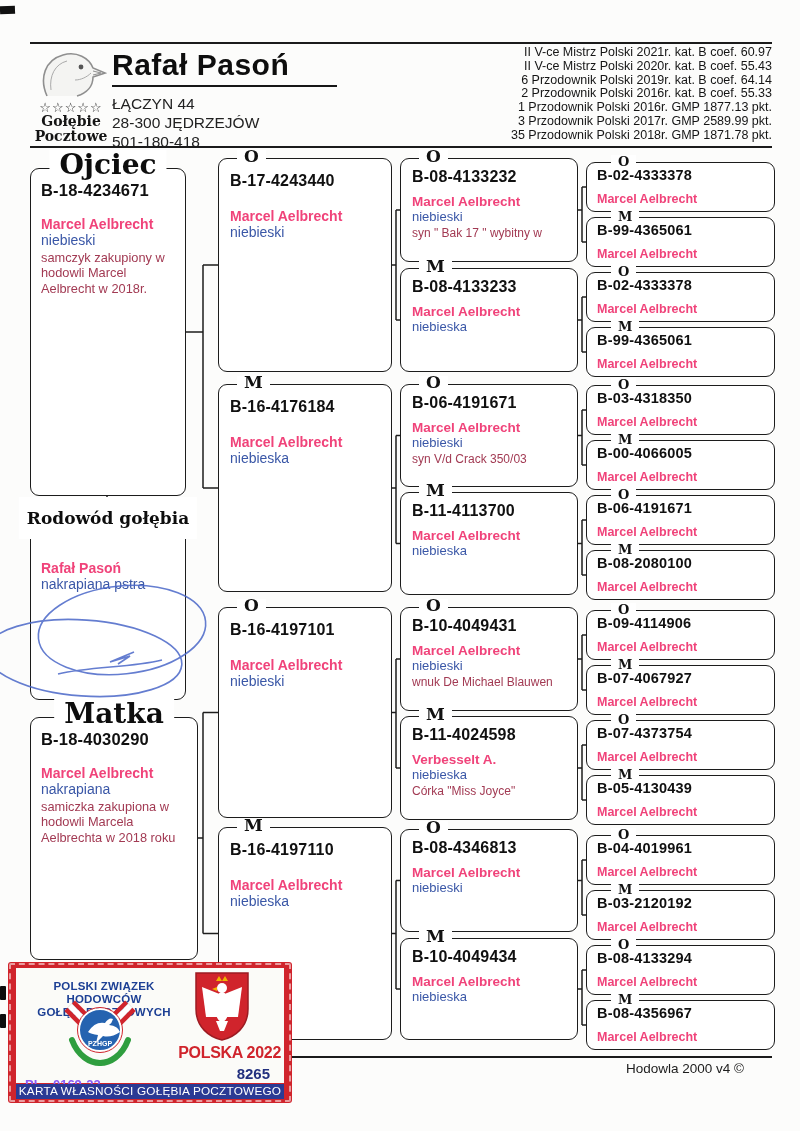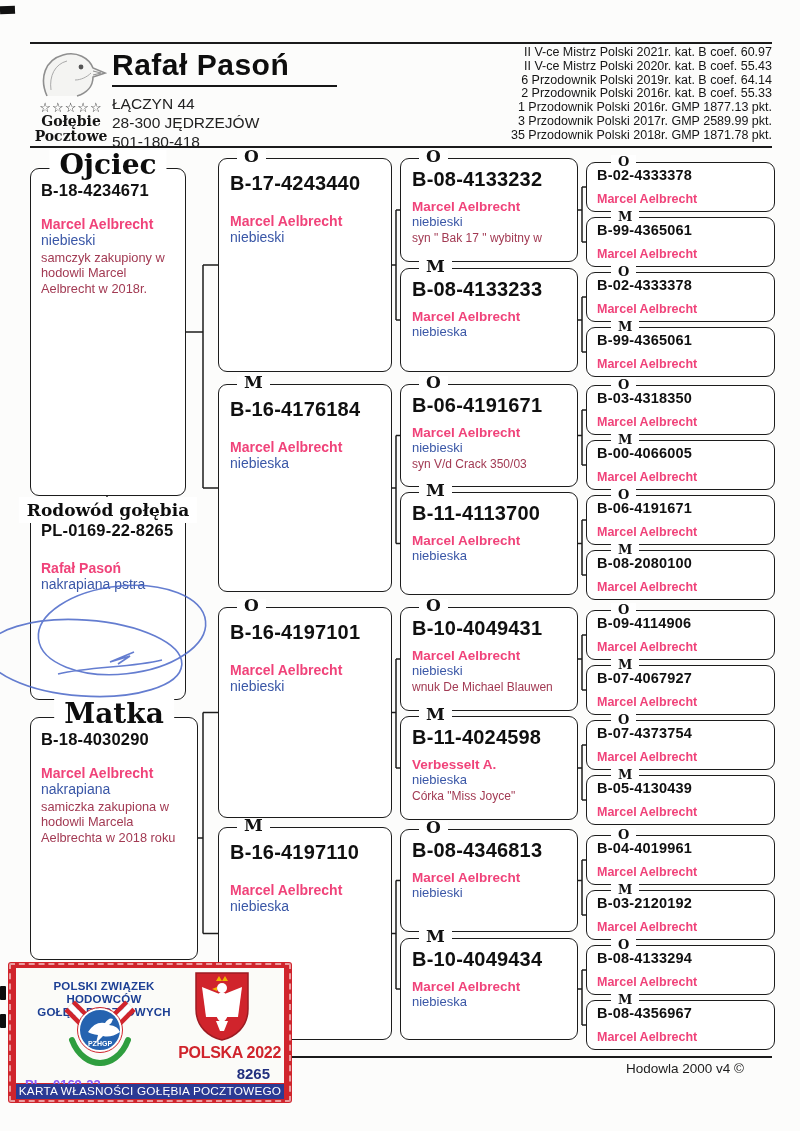--- a/index.html
+++ b/index.html
@@ -21,23 +21,23 @@
   
   .tree{position:absolute;inset:0;}
   .connectors{position:absolute;inset:0;z-index:0;}
   .pbox{position:absolute;border:1.5px solid #1c1c1c;border-radius:9px;background:#fff;z-index:1;box-sizing:border-box;}
   .sexlab{position:absolute;background:#fff;padding:0 7px;font-family:"DejaVu Serif",serif;font-weight:700;
           color:#111;line-height:13px;}
   .gen2 .sexlab,.gen3 .sexlab{font-size:17px;top:-9px;left:18px;}
   .gen4 .sexlab{font-size:13px;top:-8px;left:24px;}
   .biglab{position:absolute;top:-19px;left:50%;transform:translateX(-50%);background:#fff;padding:0 10px;
           font-family:"DejaVu Serif",serif;font-weight:700;font-size:28px;line-height:30px;color:#0d0d0d;white-space:nowrap;}
-  .midlab{position:absolute;top:-12px;left:50%;transform:translateX(-50%);background:#fff;padding:4px 8px;
+  .midlab{position:absolute;top:-12px;left:50%;transform:translateX(-50%);background:#fff;padding:12px 8px;
           font-family:"DejaVu Serif",serif;font-weight:700;font-size:17px;line-height:18px;color:#0d0d0d;white-space:nowrap;}
-  .ring{font-weight:700;font-size:20px;color:#101010;letter-spacing:.2px;}
+  .ring{font-weight:700;font-size:16px;color:#101010;letter-spacing:.2px;}
   .breeder{font-weight:700;font-size:14px;color:#f0437a;}
   .colorword{font-size:14px;color:#3a57a7;}
   .note{font-size:12.8px;color:#a23a53;line-height:1.2;margin-top:2px;}
   .col1{padding:12px 10px;}
   .col1 .ring{margin-bottom:16px;font-size:16.5px;}
   .gen2{padding:13px 11px;}
   .gen2 .ring{margin-bottom:18px;}
   .gen3{padding:9px 11px 4px;}
   .gen3 .ring{margin-bottom:8px;}
   .gen3 .breeder{font-size:13.5px;}

